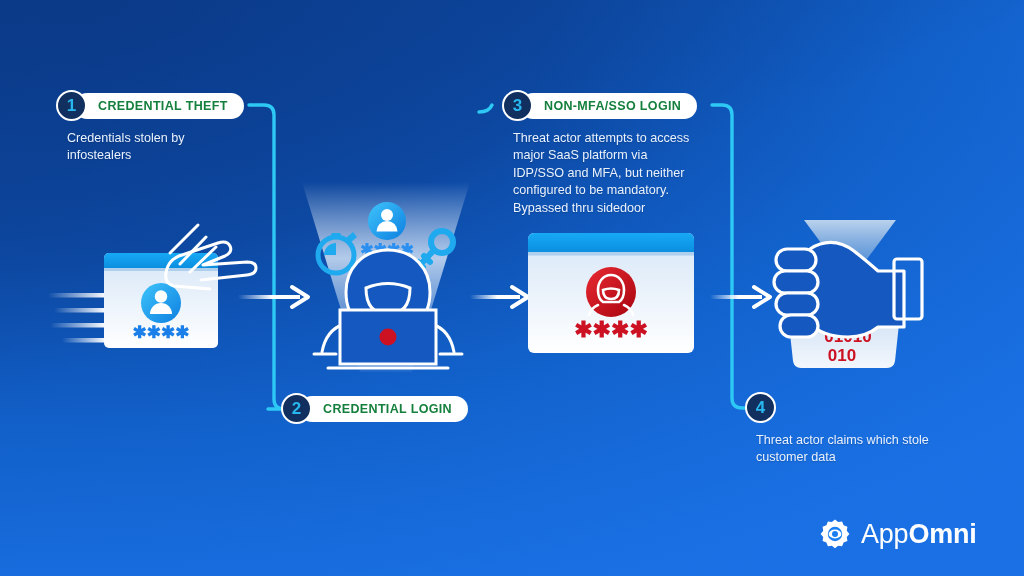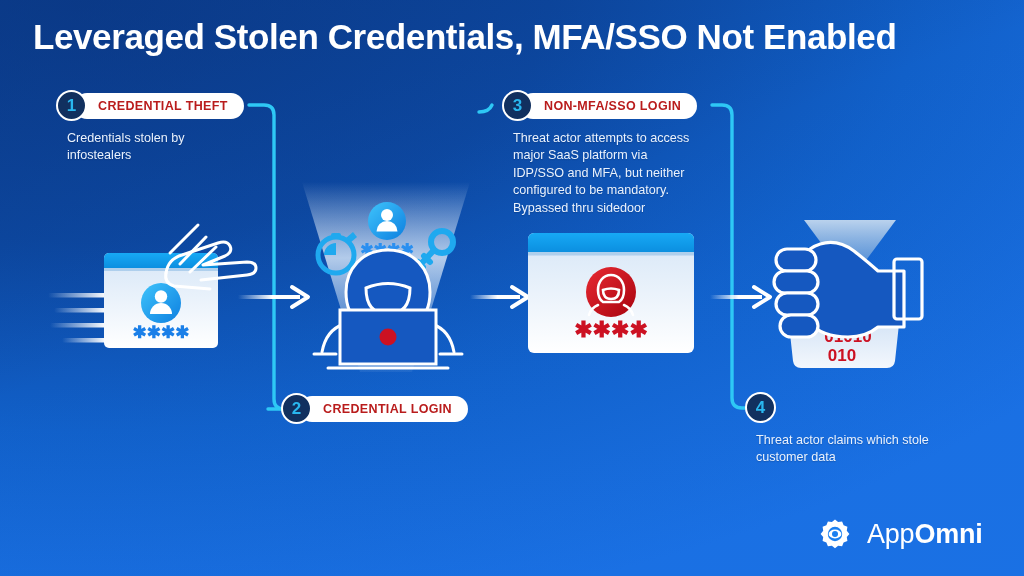--- a/index.html
+++ b/index.html
@@ -40,21 +40,21 @@
     box-sizing:border-box;
     display:flex;align-items:center;justify-content:center;
     color:#29b7ef;font-size:17px;font-weight:bold;line-height:1;
     flex:0 0 auto;
   }
   .pill{
     position:relative;z-index:2;margin-left:-13px;
     height:26px;border-radius:13px;background:#ffffff;
     display:flex;align-items:center;
     padding:0 16px 0 24px;
-    color:#b91c1c;font-size:12.5px;font-weight:bold;letter-spacing:.35px;
+    color:#15803d;font-size:12.5px;font-weight:bold;letter-spacing:.35px;
     white-space:nowrap;
   }
   .stepbody{
     margin-top:9px;
     color:#eaf2fd;font-size:12.6px;font-weight:normal;line-height:1.38;
     text-shadow:0 1px 1px rgba(0,30,80,.25);
   }
 
   #step1{left:56px;top:90px;}
   #step1 .stepbody{width:185px;margin-left:11px;}
@@ -72,21 +72,20 @@
   .spotlight{position:absolute;z-index:10;}
 
   
   .nosel{user-select:none;}
 </style>
 </head>
 <body>
 
 <div id="stage">
 
-  <div class="title nosel">Leveraged Stolen Credentials, MFA/SSO Not Enabled</div>
 
   <svg class="connectors" viewBox="0 0 1024 576" width="1024" height="576">
     <defs>
       <linearGradient id="fadeArrow" x1="0" y1="0" x2="1" y2="0">
         <stop offset="0%" stop-color="#ffffff" stop-opacity="0"></stop>
         <stop offset="55%" stop-color="#ffffff" stop-opacity="1"></stop>
         <stop offset="100%" stop-color="#ffffff" stop-opacity="1"></stop>
       </linearGradient>
       <linearGradient id="fadeSpeed" x1="0" y1="0" x2="1" y2="0">
         <stop offset="0%" stop-color="#ffffff" stop-opacity="0"></stop>
@@ -287,21 +286,21 @@
     <div class="stepbody">Threat actor attempts to access major SaaS platform via IDP/SSO and MFA, but neither configured to be mandatory. Bypassed thru sidedoor</div>
   </div>
 
   <div class="step" id="step4">
     <div class="pillrow">
       <div class="badge nosel">4</div>
     </div>
     <div class="stepbody">Threat actor claims which stole customer data</div>
   </div>
 
-  <div style="position:absolute;left:820px;top:519px;display:flex;align-items:center;gap:17px;z-index:40;">
+  <div style="position:absolute;left:820px;top:519px;display:flex;align-items:center;gap:11px;z-index:40;">
     <svg width="30" height="30" viewBox="0 0 30 30">
       <path d="M15 0.5 l3.1 2.6 l4-0.6 l1.5 3.8 l3.8 1.5 l-0.6 4 l2.6 3.1 l-2.6 3.1 l0.6 4 l-3.8 1.5 l-1.5 3.8 l-4 -0.6 l-3.1 2.6 l-3.1 -2.6 l-4 0.6 l-1.5 -3.8 l-3.8 -1.5 l0.6 -4 l-2.6 -3.1 l2.6 -3.1 l-0.6 -4 l3.8 -1.5 l1.5 -3.8 l4 0.6 z" fill="#ffffff"></path>
       <circle cx="15" cy="15" r="7.2" fill="#1a7ff0"></circle>
       <ellipse cx="15" cy="15" rx="6.4" ry="4.4" fill="#ffffff"></ellipse>
       <circle cx="15" cy="15" r="3" fill="#1a7ff0"></circle>
     </svg>
     <div style="color:#ffffff;font-size:27px;line-height:1;letter-spacing:-.2px;font-family:'Liberation Sans',sans-serif;">
       <span>App</span><span style="font-weight:bold;">Omni</span>
     </div>
   </div>

